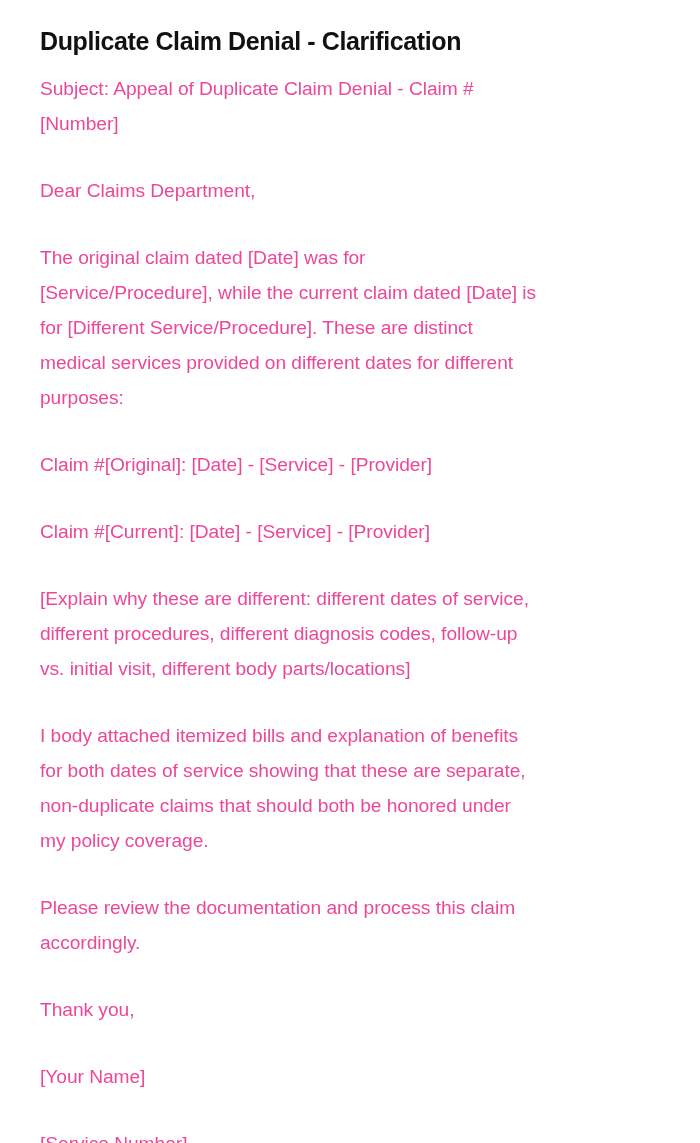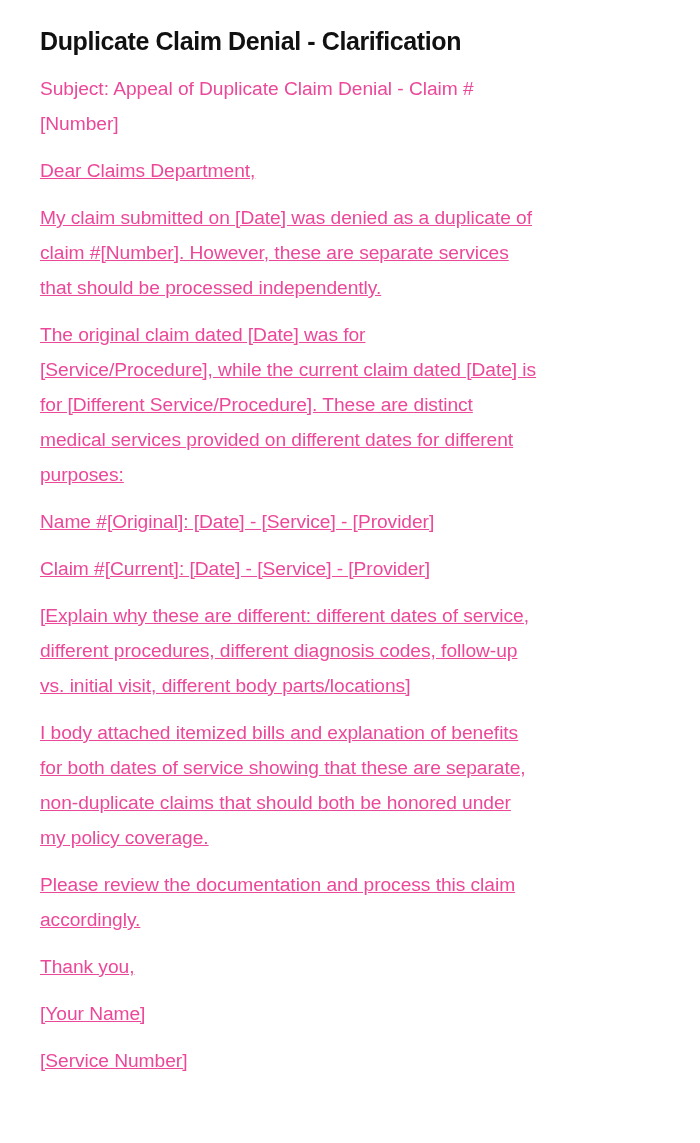--- a/index.html
+++ b/index.html
@@ -31,32 +31,31 @@
     }
     p {
       margin: 0;
       font-size: 19.2px;
       line-height: 35px;
       letter-spacing: -0.05px;
       color: #ec4899;
       max-width: 590px;
     }
     .subject { margin-top: 11px; }
-    .gap { margin-top: 12px; text-decoration: underline; }
+    .gap { margin-top: 32px; }
   </style>
 </head>
 <body>
 
 <div class="page">
   <h1>Duplicate Claim Denial - Clarification</h1>
   <p class="subject">Subject: Appeal of Duplicate Claim Denial - Claim #[Number]</p>
   <p class="gap">Dear Claims Department,</p>
-  <p class="gap">My claim submitted on [Date] was denied as a duplicate of claim #[Number]. However, these are separate services that should be processed independently.</p>
   <p class="gap">The original claim dated [Date] was for [Service/Procedure], while the current claim dated [Date] is for [Different Service/Procedure]. These are distinct medical services provided on different dates for different purposes:</p>
-  <p class="gap">Name #[Original]: [Date] - [Service] - [Provider]</p>
+  <p class="gap">Claim #[Original]: [Date] - [Service] - [Provider]</p>
   <p class="gap">Claim #[Current]: [Date] - [Service] - [Provider]</p>
   <p class="gap">[Explain why these are different: different dates of service, different procedures, different diagnosis codes, follow-up vs. initial visit, different body parts/locations]</p>
   <p class="gap">I body attached itemized bills and explanation of benefits for both dates of service showing that these are separate, non-duplicate claims that should both be honored under my policy coverage.</p>
   <p class="gap">Please review the documentation and process this claim accordingly.</p>
   <p class="gap">Thank you,</p>
   <p class="gap">[Your Name]</p>
   <p class="gap">[Service Number]</p>
 </div>
 
 </body></html>

